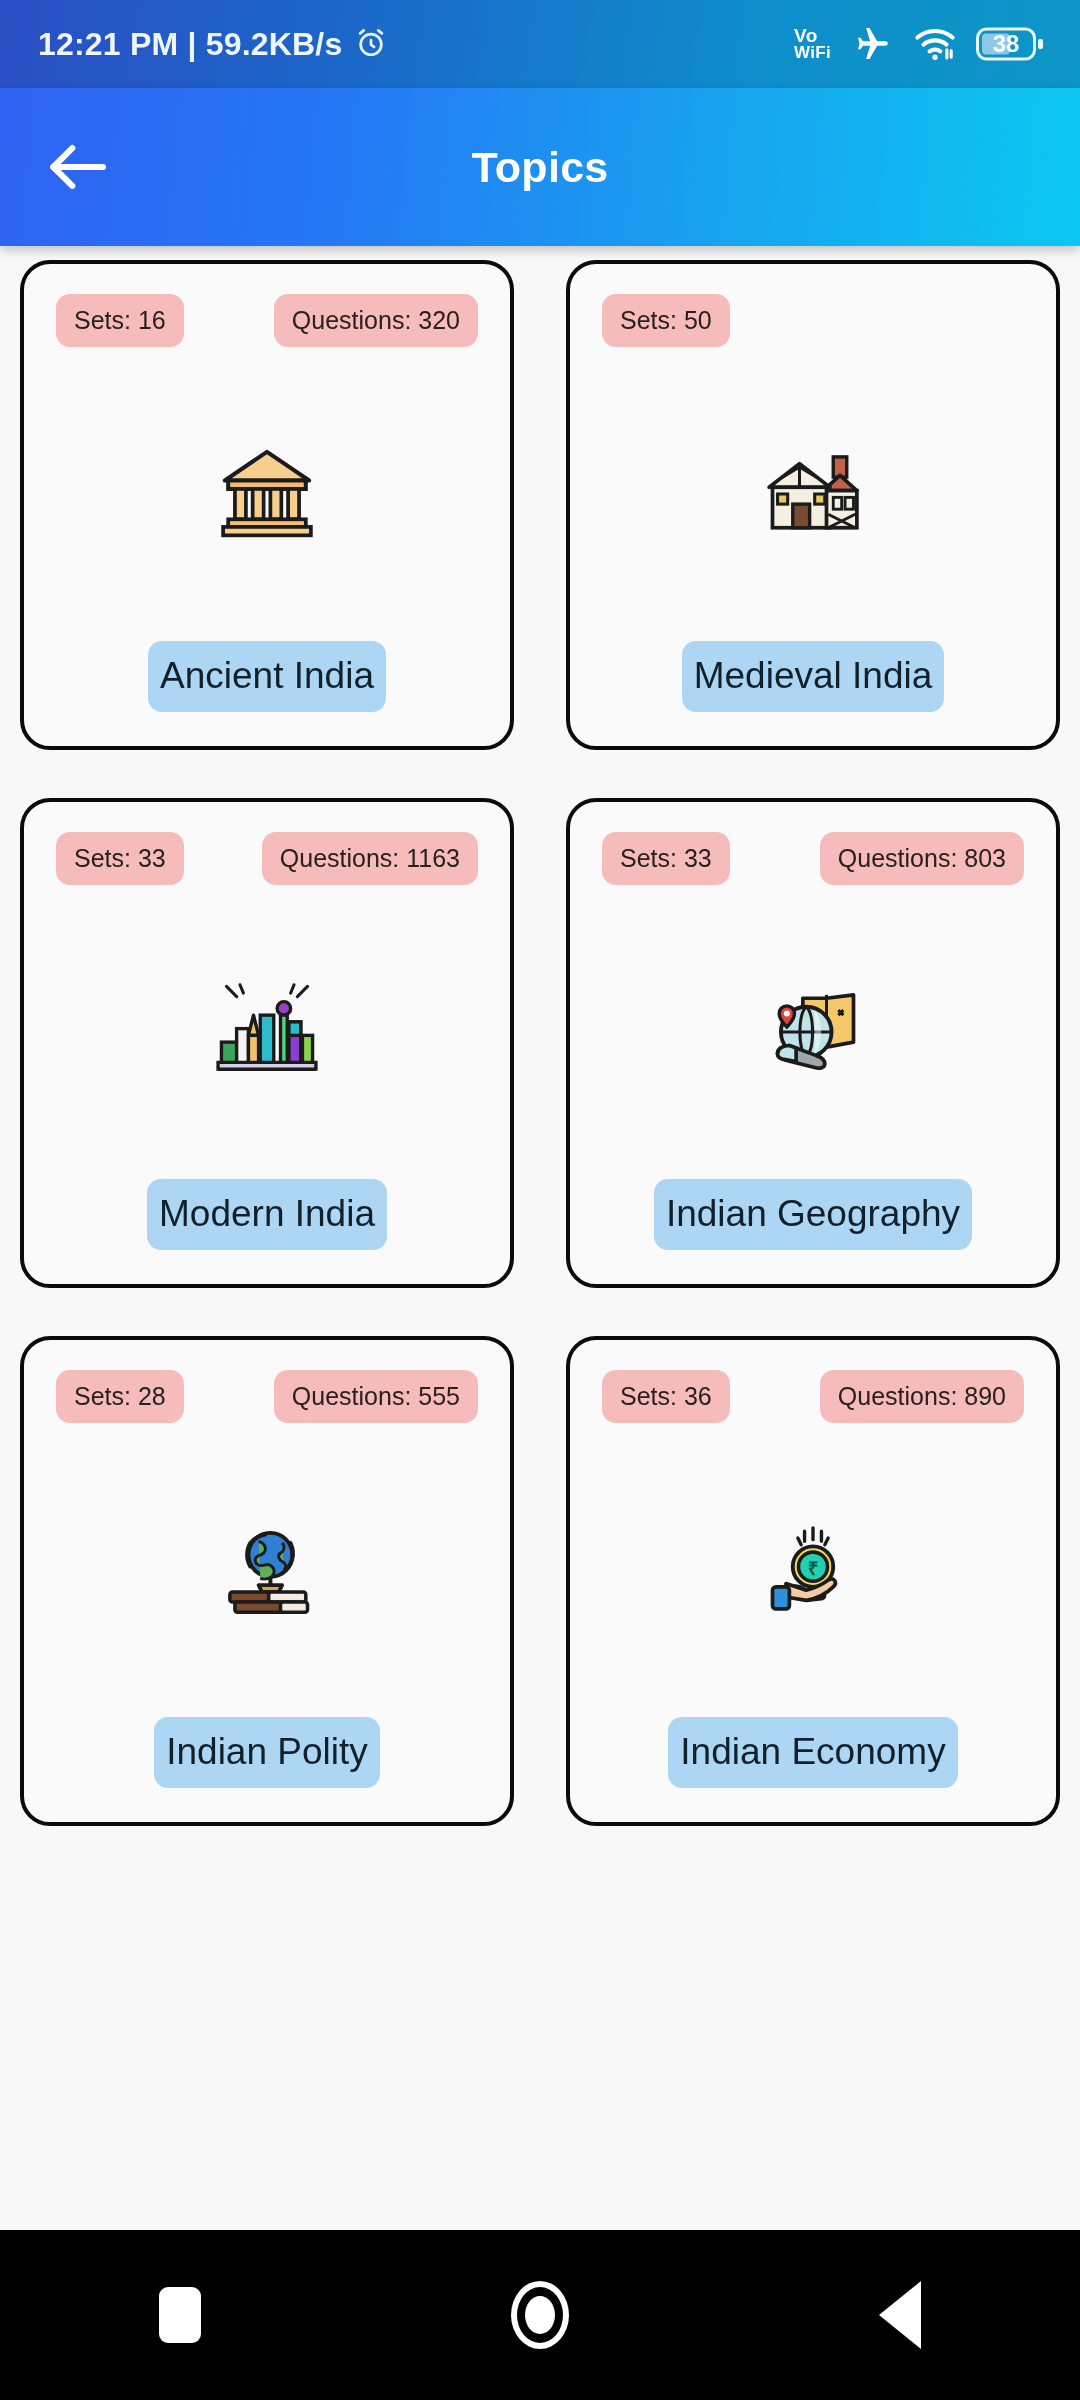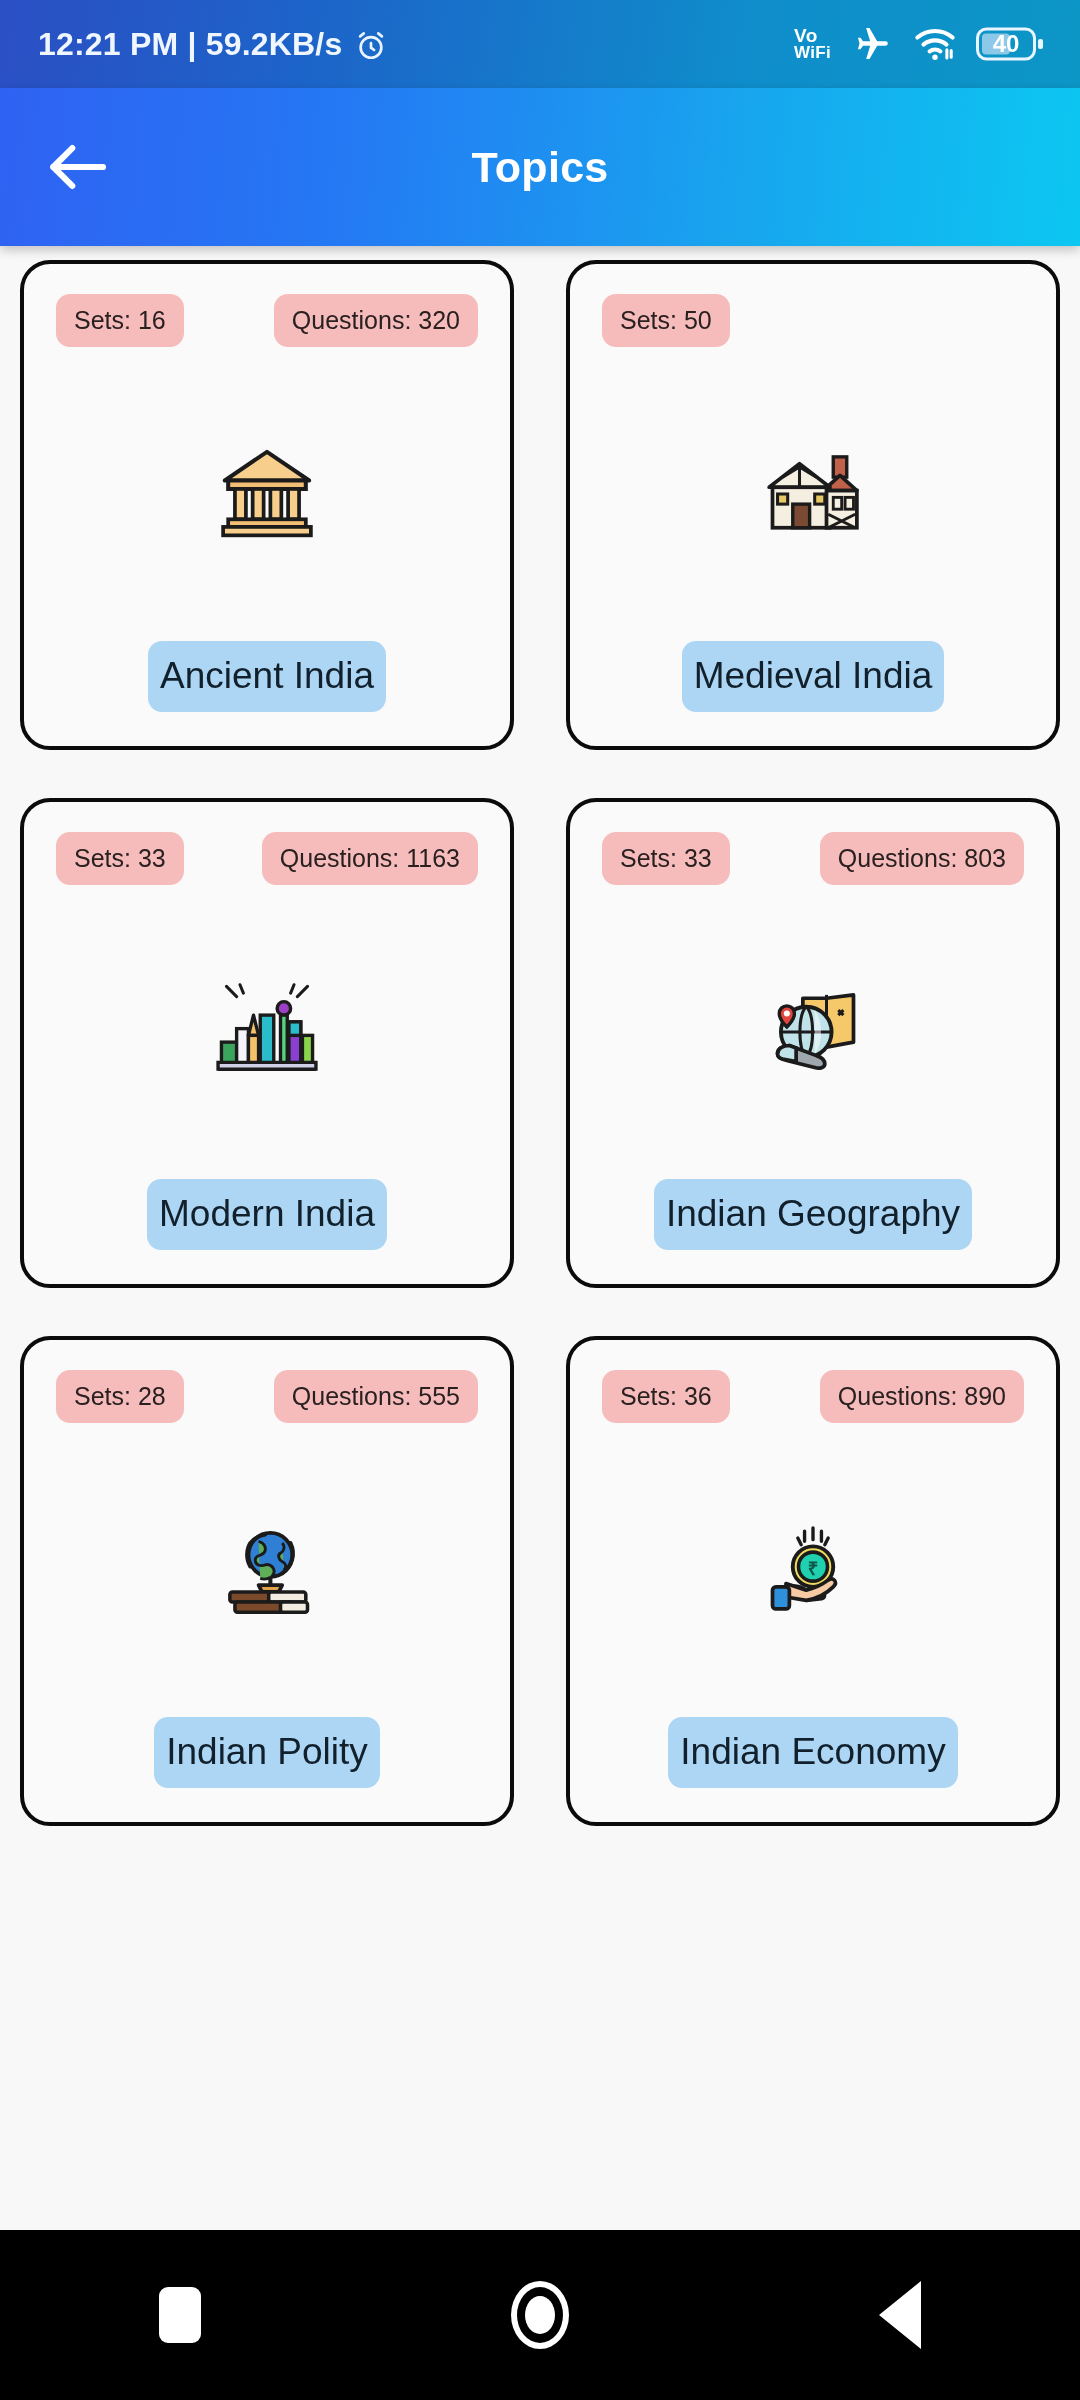--- a/index.html
+++ b/index.html
@@ -11,21 +11,21 @@
   }
   #screen { position:relative; width:1080px; height:2400px; background:#F8F8F8; }
 
   
   .status-bar{
     position:absolute; top:0; left:0; width:1080px; height:88px;
     background:linear-gradient(100deg,#2B4FC4 0%,#1D63C9 28%,#0F8ECB 70%,#0C96C6 100%);
     display:flex; align-items:center; justify-content:space-between;
     padding:0 34px 0 38px; color:#EAF3FF;
   }
-  .sb-left{ display:flex; align-items:flex-end; gap:12px; }
+  .sb-left{ display:flex; align-items:flex-start; gap:12px; }
   .sb-text{ font-size:32px; font-weight:600; letter-spacing:.2px; color:#EFF6FF; white-space:nowrap; }
   .sb-right{ display:flex; align-items:center; gap:19px; }
   .vowifi{ display:flex; flex-direction:column; line-height:.95; font-size:17px; font-weight:700; color:#FFFFFF; letter-spacing:.3px; }
   .vowifi span:first-child{ font-size:19px; }
   .icon-svg{ display:block; }
 
   
   .app-bar{
     position:absolute; top:88px; left:0; width:1080px; height:158px;
     background:linear-gradient(95deg,#2F62F2 0%,#2577F4 30%,#17A7EE 70%,#0CC7F2 100%);
@@ -120,21 +120,21 @@
           <circle cx="12" cy="17.4" r="1.5" fill="#FFFFFF" stroke="none"></circle>
           <path d="M18.6 13.2v4.6M21 13.6v3.8" stroke-width="1.7"></path>
         </svg>
       </span>
       <span style="position:relative;display:flex;align-items:center;">
         <svg class="icon-svg" width="70" height="38" viewBox="0 0 70 38">
           <rect x="1.5" y="4" width="57" height="30" rx="9" fill="none" stroke="#EAF6FF" stroke-width="3"></rect>
           <rect x="6" y="8.5" width="28" height="21" rx="4" fill="#8CC9E8"></rect>
           <rect x="62" y="14" width="5" height="10" rx="2" fill="#EAF6FF"></rect>
         </svg>
-        <span style="position:absolute;left:0;top:0;width:60px;height:38px;display:flex;align-items:center;justify-content:center;font-size:24px;font-weight:700;color:#FFFFFF;">40</span>
+        <span style="position:absolute;left:0;top:0;width:60px;height:38px;display:flex;align-items:center;justify-content:center;font-size:24px;font-weight:700;color:#FFFFFF;">38</span>
       </span>
     </div>
   </div>
 
   <div class="app-bar">
     <div class="back-btn">
       <span>
         <svg class="icon-svg" width="62" height="52" viewBox="0 0 26 22" fill="none" stroke="#FFFFFF" stroke-width="2.6" stroke-linecap="round" stroke-linejoin="round">
           <path d="M24 11H3"></path>
             <path d="M11 3 3 11l8 8"></path>

